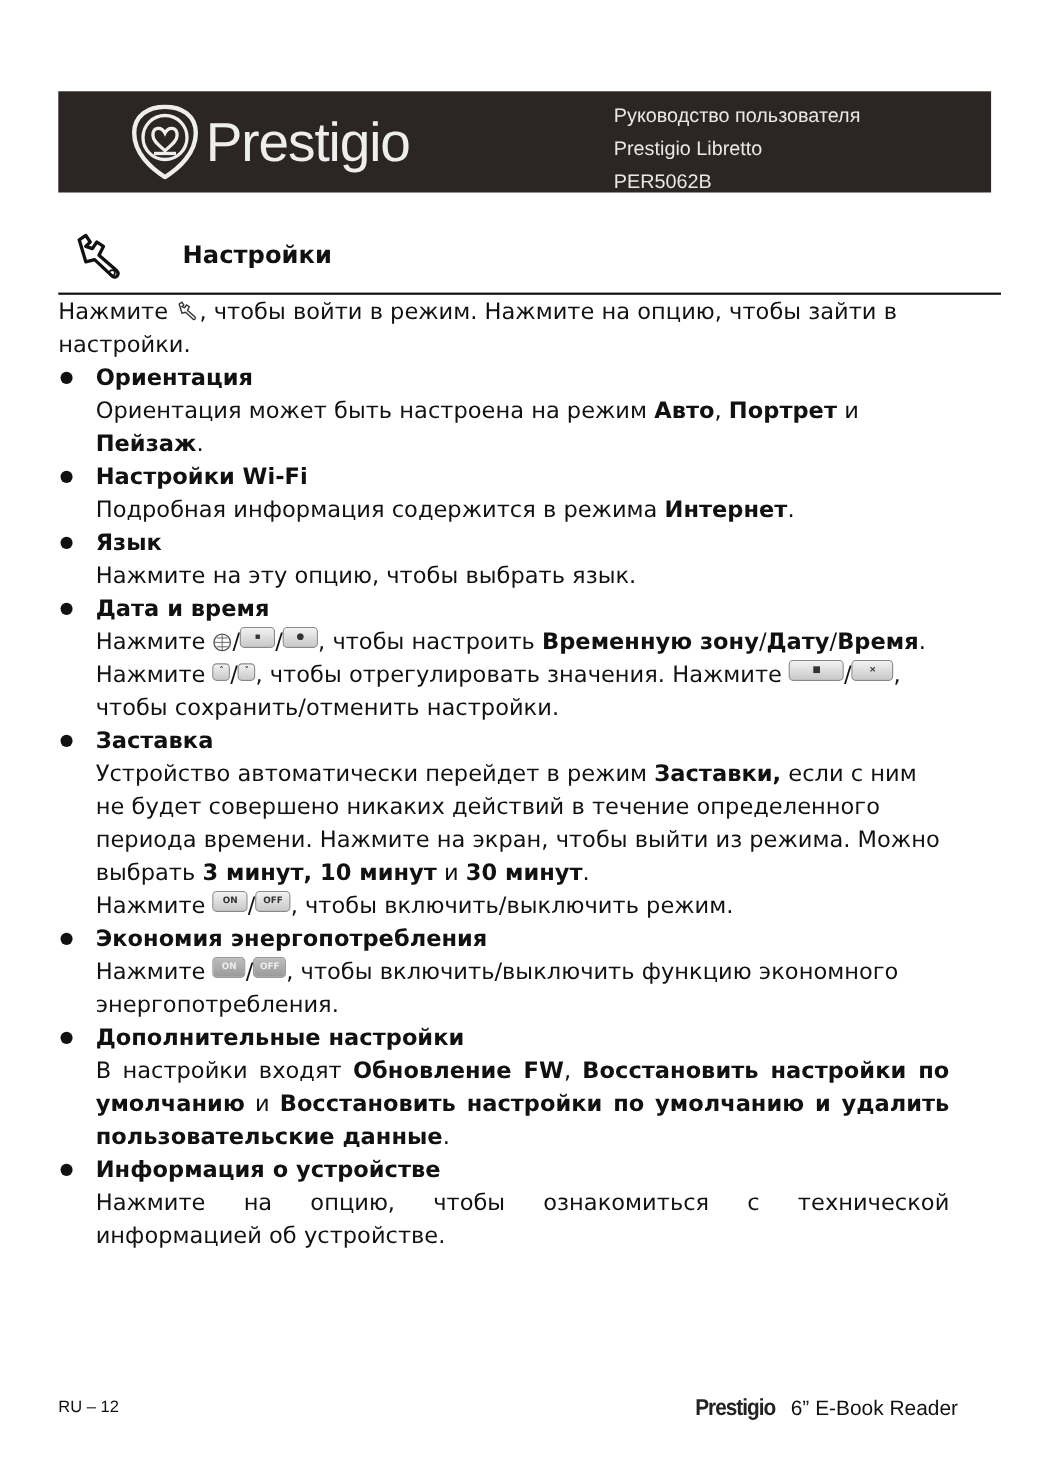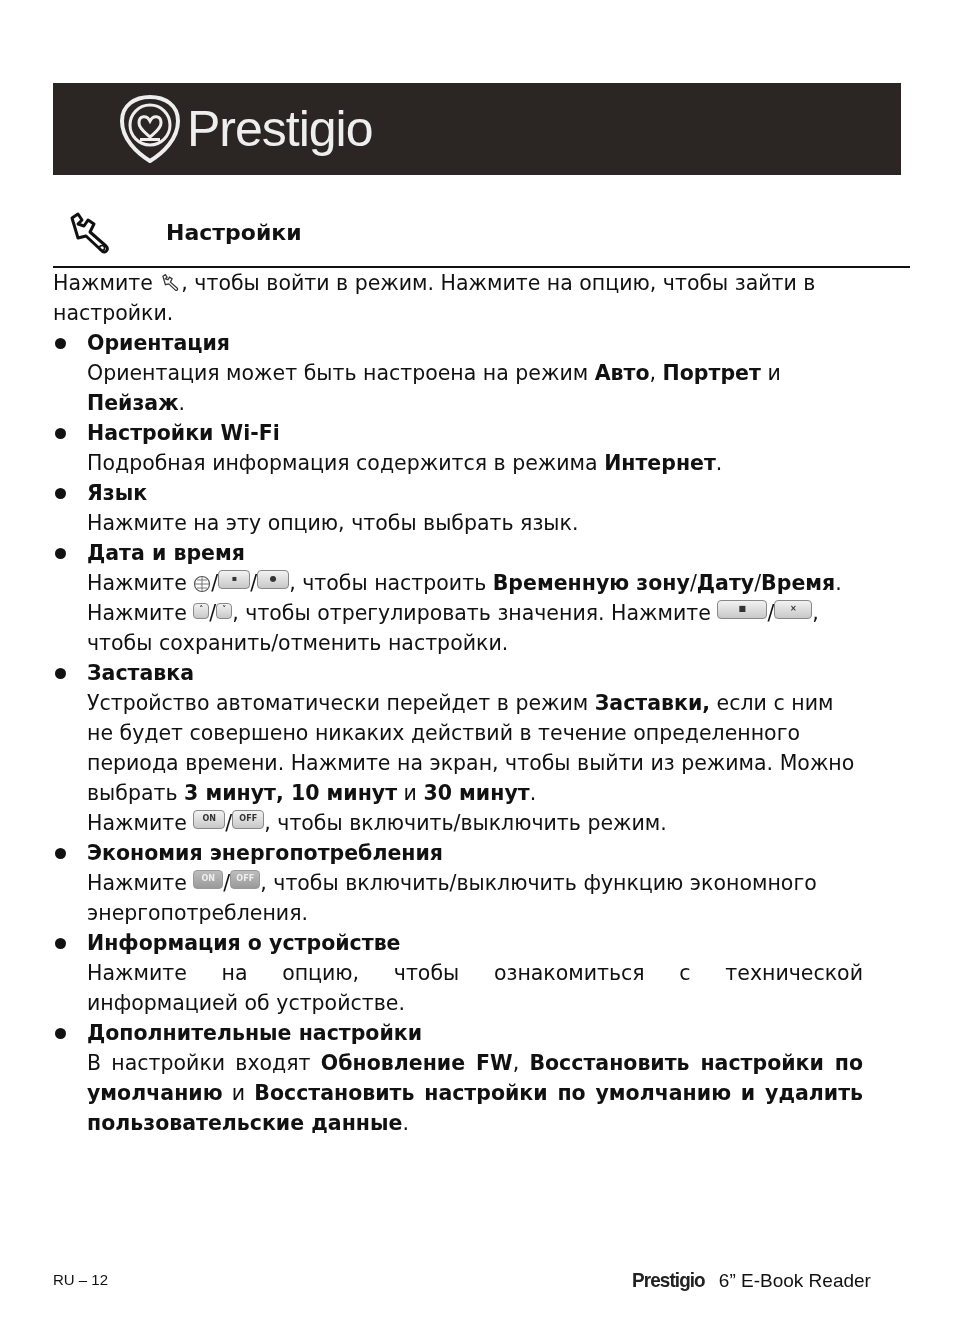--- a/index.html
+++ b/index.html
@@ -36,20 +36,25 @@
 
 <div class="banner">
   <div class="logo">
     <svg class="shield" viewBox="0 0 62 68">
       <path d="M31 2 C46 2 59 10 59 26 C59 44 44 58 31 66 C18 58 3 44 3 26 C3 10 16 2 31 2 Z" fill="none" stroke="#eee" stroke-width="4"></path>
       <circle cx="31" cy="30" r="20" fill="none" stroke="#eee" stroke-width="3"></circle>
       <path d="M20 28 C20 20 28 20 31 26 C34 20 42 20 42 28 C42 34 35 38 31 42 C27 38 20 34 20 28 Z" fill="none" stroke="#eee" stroke-width="3"></path>
       <rect x="21" y="43" width="20" height="3" fill="#eee"></rect>
     </svg>
     <span class="logo-text">Prestigio</span>
+  </div>
+  <div class="banner-info">
+    <div>Руководство пользователя</div>
+    <div>Prestigio Libretto</div>
+    <div>PER5062B</div>
   </div>
 </div>
 
 <div class="section-head">
   <svg class="wrench-big" viewBox="0 0 50 48">
     <path d="M8 8 L14 4 L18 10 L14 14 L20 16 L24 10 L30 14 L26 22 L42 36 C45 39 42 44 38 41 L22 26 L14 28 Z" fill="none" stroke="#111" stroke-width="3" stroke-linejoin="round"></path>
     <circle cx="38" cy="38" r="2.5" fill="none" stroke="#111" stroke-width="1.5"></circle>
   </svg>
   <div class="section-title">Настройки</div>
 </div>
@@ -100,29 +105,29 @@
   </div>
 
   <div class="item">
     <span class="bullet"></span>
     <div class="item-title">Экономия энергопотребления</div>
     <div><span>Нажмите </span><span class="btn btn-gray" style="width:28px"><span class="lbl">ON</span></span>/<span class="btn btn-gray" style="width:28px"><span class="lbl">OFF</span></span><span>, чтобы включить/выключить функцию экономного энергопотребления.</span></div>
   </div>
 
   <div class="item">
     <span class="bullet"></span>
-    <div class="item-title">Информация о устройстве</div>
-    <div class="justify">Нажмите на опцию, чтобы ознакомиться с технической</div>
-    <div>информацией об устройстве.</div>
+    <div class="item-title">Дополнительные настройки</div>
+    <div style="text-align:justify"><span>В настройки входят </span><b>Обновление FW</b><span>, </span><b>Восстановить настройки по умолчанию</b><span> и </span><b>Восстановить настройки по умолчанию и удалить пользовательские данные</b><span>.</span></div>
   </div>
 
   <div class="item">
     <span class="bullet"></span>
-    <div class="item-title">Дополнительные настройки</div>
-    <div style="text-align:justify"><span>В настройки входят </span><b>Обновление FW</b><span>, </span><b>Восстановить настройки по умолчанию</b><span> и </span><b>Восстановить настройки по умолчанию и удалить пользовательские данные</b><span>.</span></div>
+    <div class="item-title">Информация о устройстве</div>
+    <div class="justify">Нажмите на опцию, чтобы ознакомиться с технической</div>
+    <div>информацией об устройстве.</div>
   </div>
 </div>
 
 <div class="footer-left">RU – 12</div>
 <div class="footer-right">
   <span class="footer-logo">Prestigio</span>
   <span class="footer-text">6” E-Book Reader</span>
 </div>
 
 </body></html>

